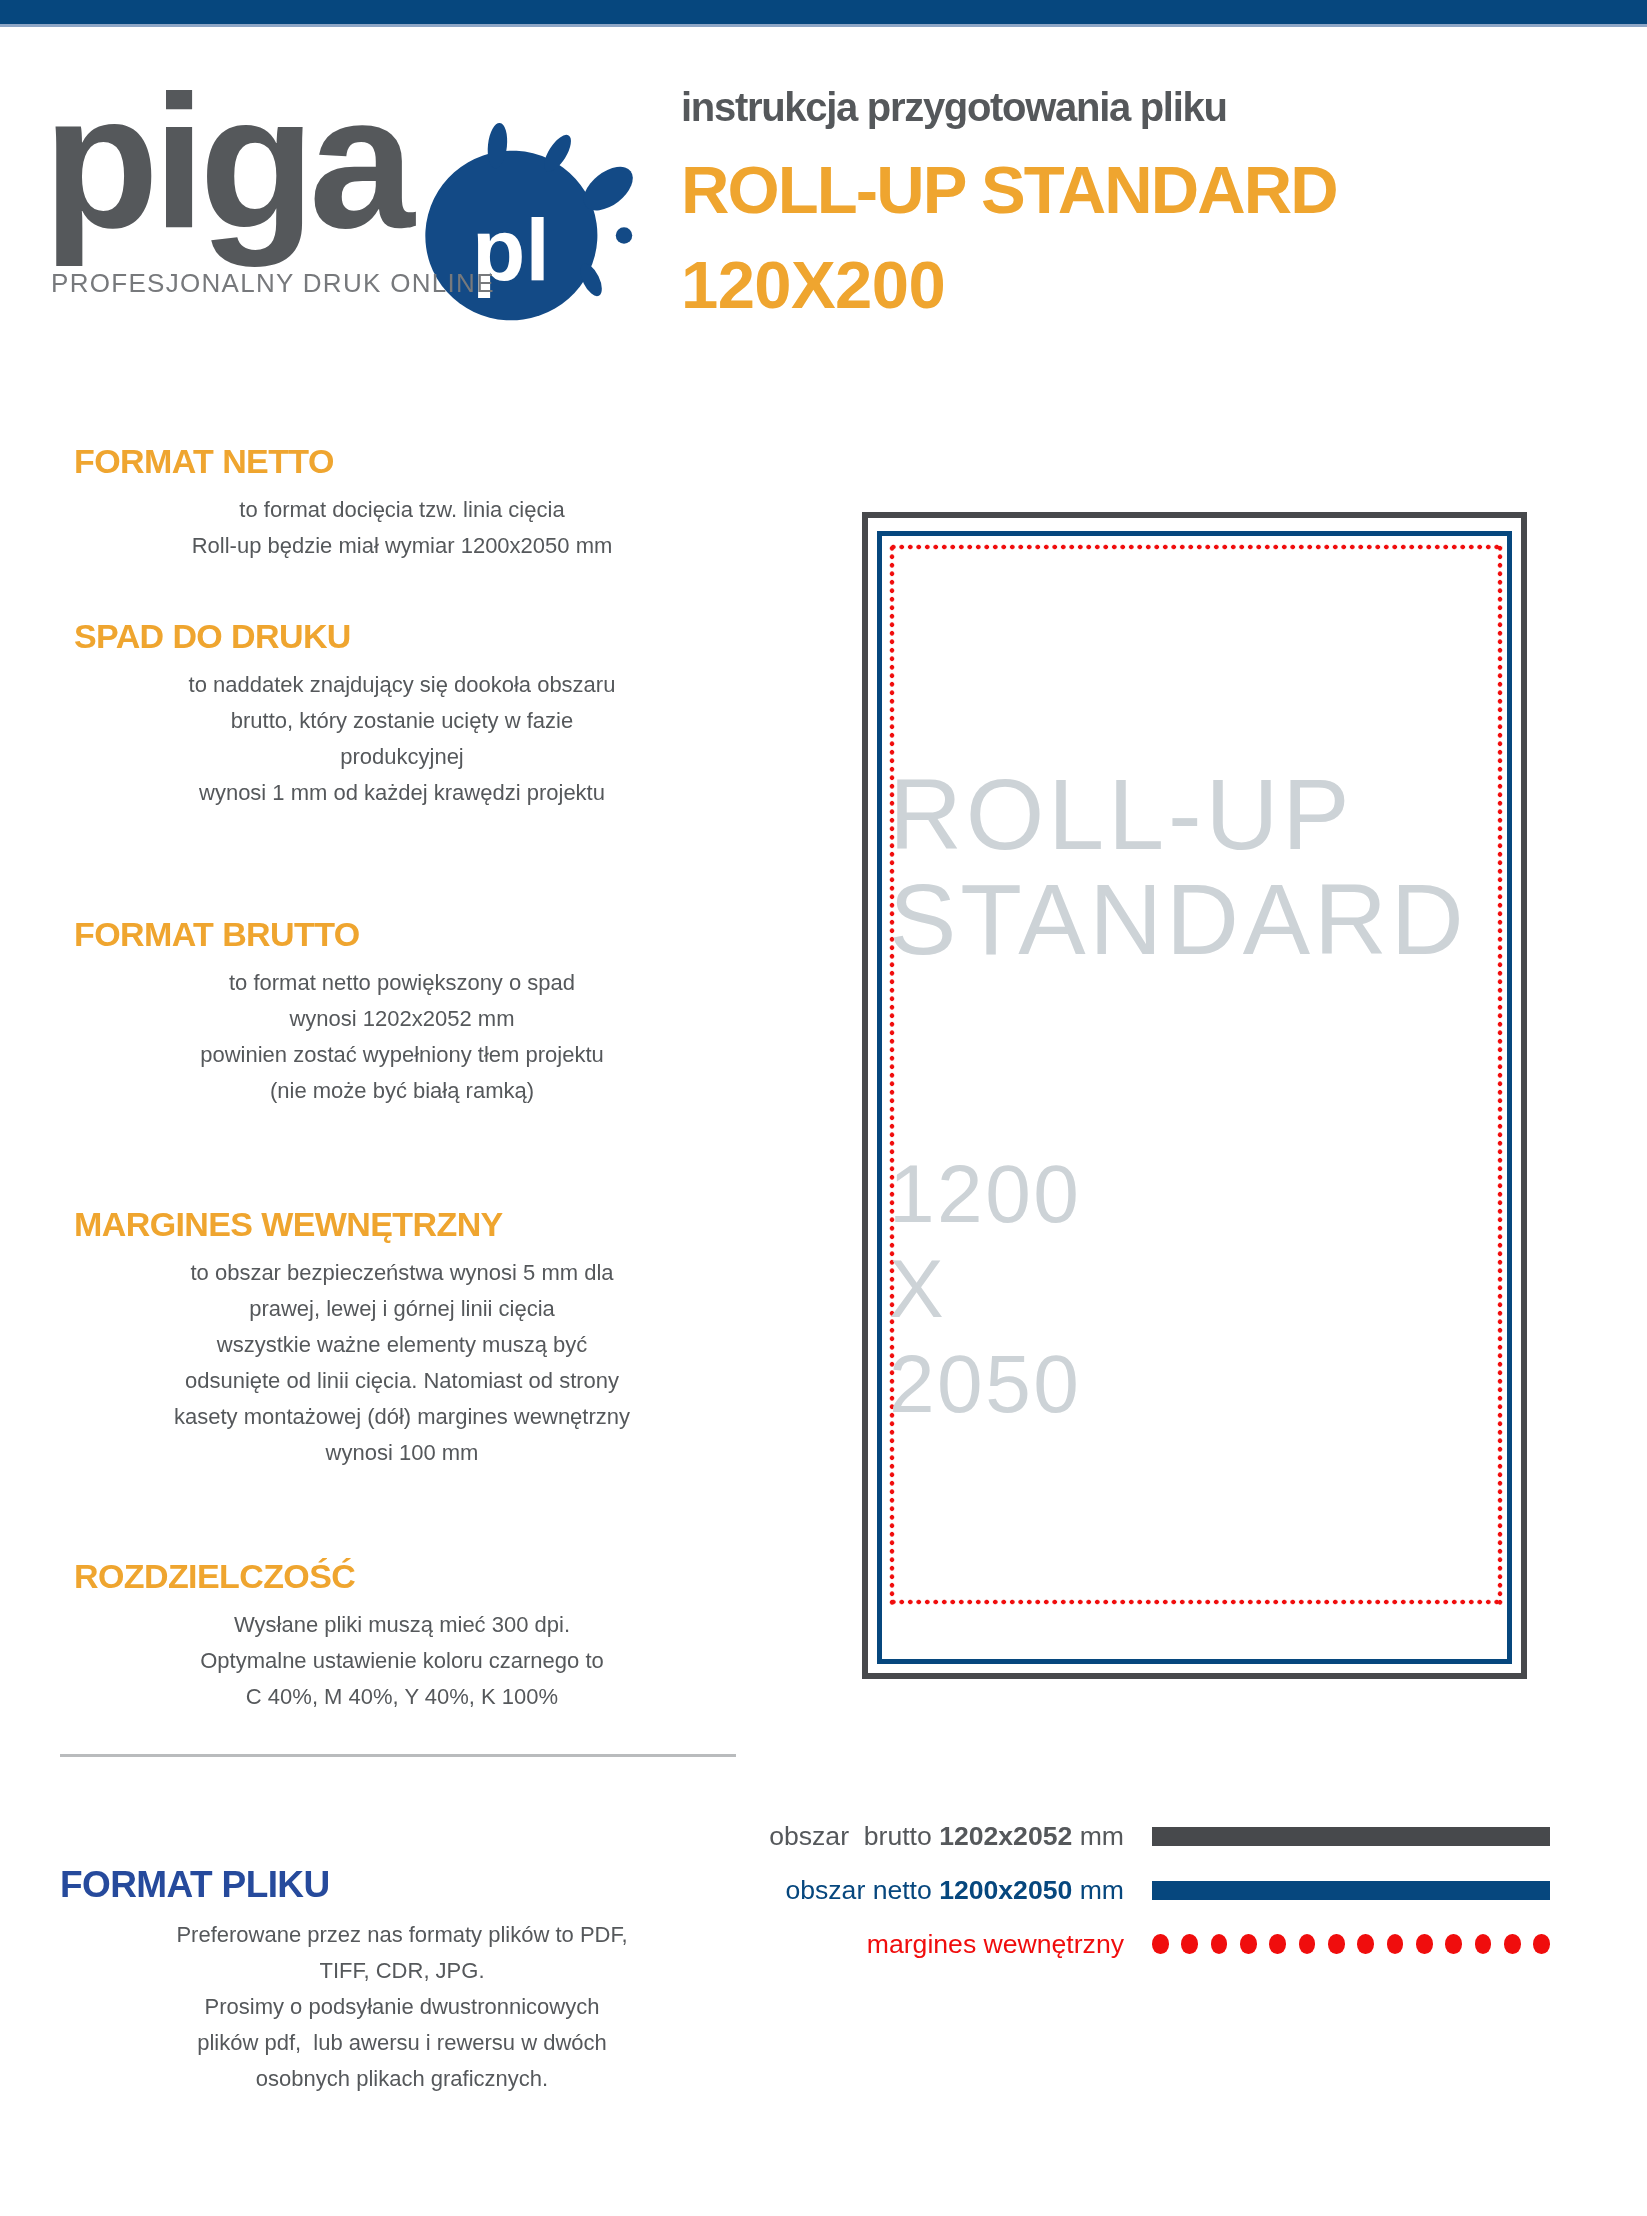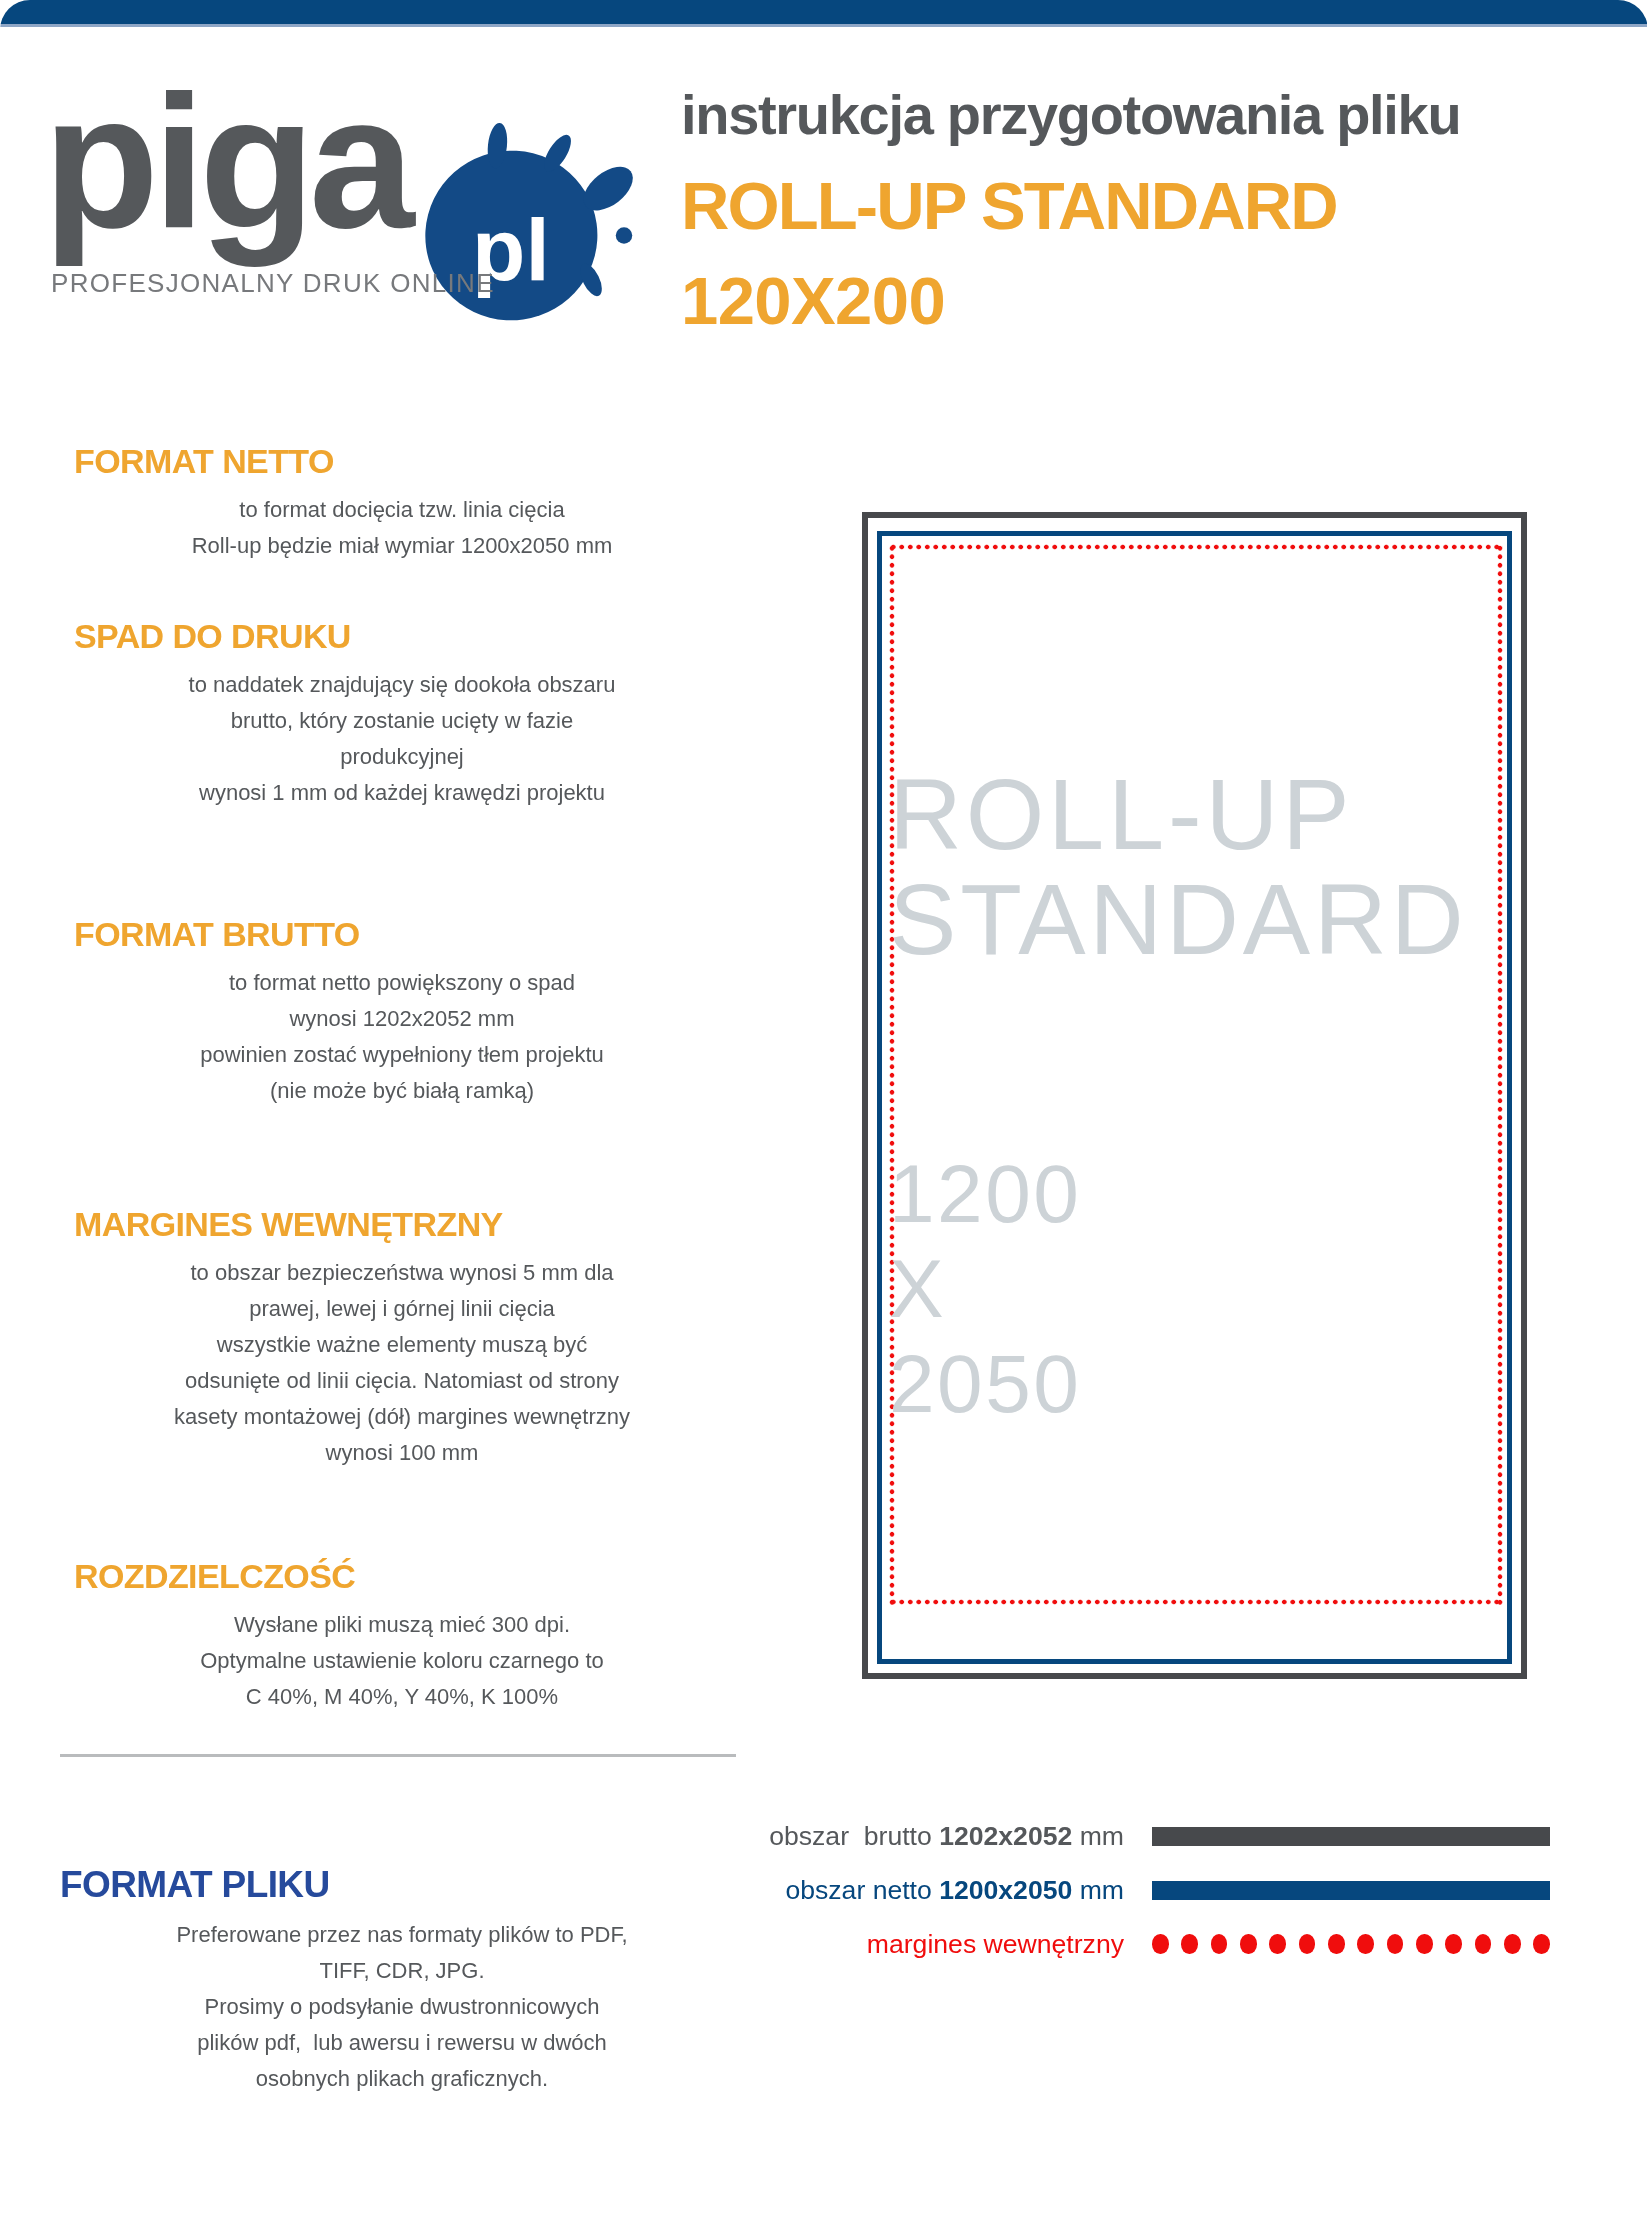--- a/index.html
+++ b/index.html
@@ -9,35 +9,35 @@
     --blue-heading:#264A9C;
     --orange:#EFA52F;
     --red:#F00D0D;
     --watermark:#CDD3D7;
     --divider:#B9BBBD;
     --tagline:#77797C;
   }
   html,body{margin:0;padding:0;background:#fff;}
   .page{
     position:relative;width:1648px;height:2216px;background:#fff;overflow:hidden;
-    font-family:"Liberation Sans",sans-serif;color:var(--gray-text);border-radius:30px;
+    font-family:"Liberation Sans",sans-serif;color:var(--gray-text);
   }
   
   .topbar{position:absolute;left:0;top:0;width:100%;height:24px;background:var(--navy);}
   .topbar-underline{position:absolute;left:0;top:24px;width:100%;height:2.5px;background:#8EA6C6;}
   
   .logo{position:absolute;left:0;top:0;}
   .brand{position:absolute;left:43px;top:66px;font-size:190px;line-height:1;font-weight:600;
          letter-spacing:-6.3px;color:var(--gray-text);}
   .tagline{position:absolute;left:51px;top:268px;font-size:26px;font-weight:300;
            letter-spacing:1.3px;color:var(--tagline);white-space:pre;}
   .splash{position:absolute;left:415px;top:114px;}
   
   .title{position:absolute;left:681px;top:87px;width:937px;}
-  .title-l1{font-size:56px;font-weight:bold;color:var(--gray-text);letter-spacing:-1.3px;line-height:1;margin-bottom:29px;}
+  .title-l1{font-size:40px;font-weight:bold;color:var(--gray-text);letter-spacing:-1.3px;line-height:1;margin-bottom:29px;}
   .title-l2{font-size:67px;font-weight:bold;color:var(--orange);letter-spacing:-1.9px;line-height:1;margin-bottom:28px;}
   .title-l3{font-size:67px;font-weight:bold;color:var(--orange);letter-spacing:-0.6px;line-height:1;}
   
   .section{position:absolute;left:60px;width:684px;}
   .sec-heading{font-size:34px;font-weight:bold;letter-spacing:-0.6px;line-height:1;margin-bottom:14px;}
   .sec-heading.orange{color:var(--orange);margin-left:14px;}
   .sec-heading.blue{font-size:37px;color:var(--blue-heading);}
   .sec-line{font-size:22px;line-height:36px;color:var(--gray-text);white-space:pre;text-align:center;}
   .divider{position:absolute;left:60px;top:1754px;width:676px;height:3.2px;background:var(--divider);}
   

